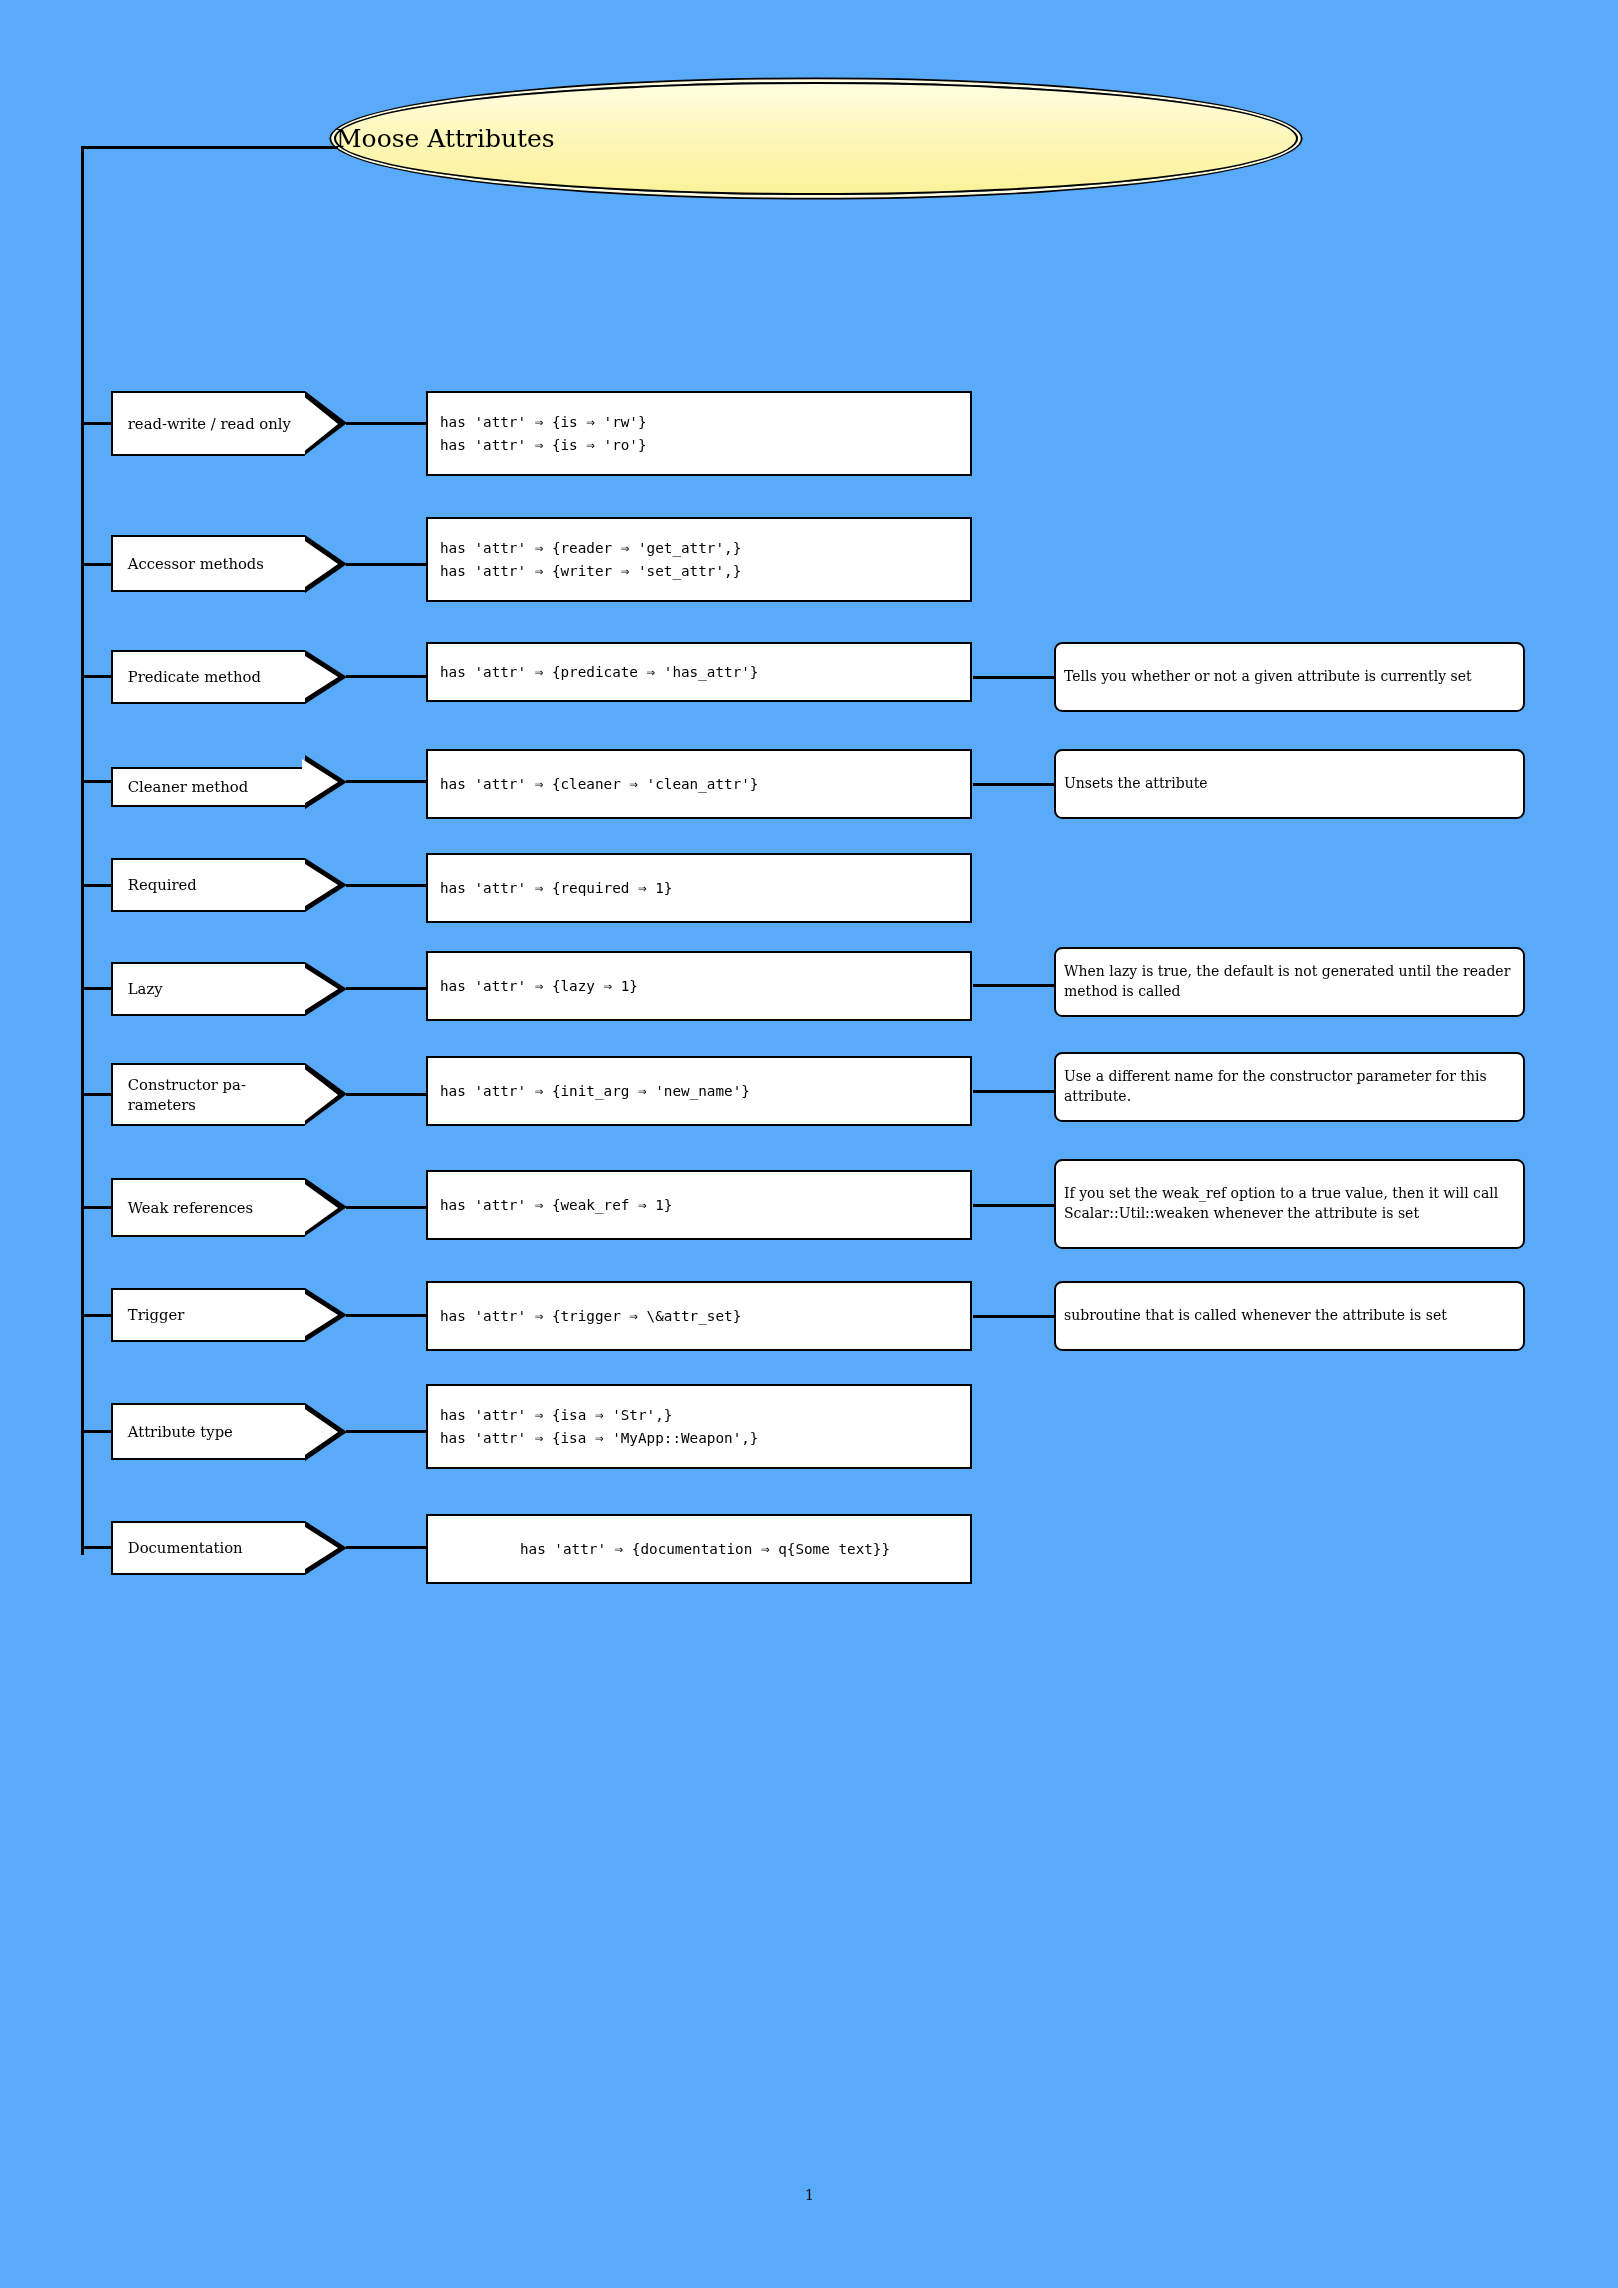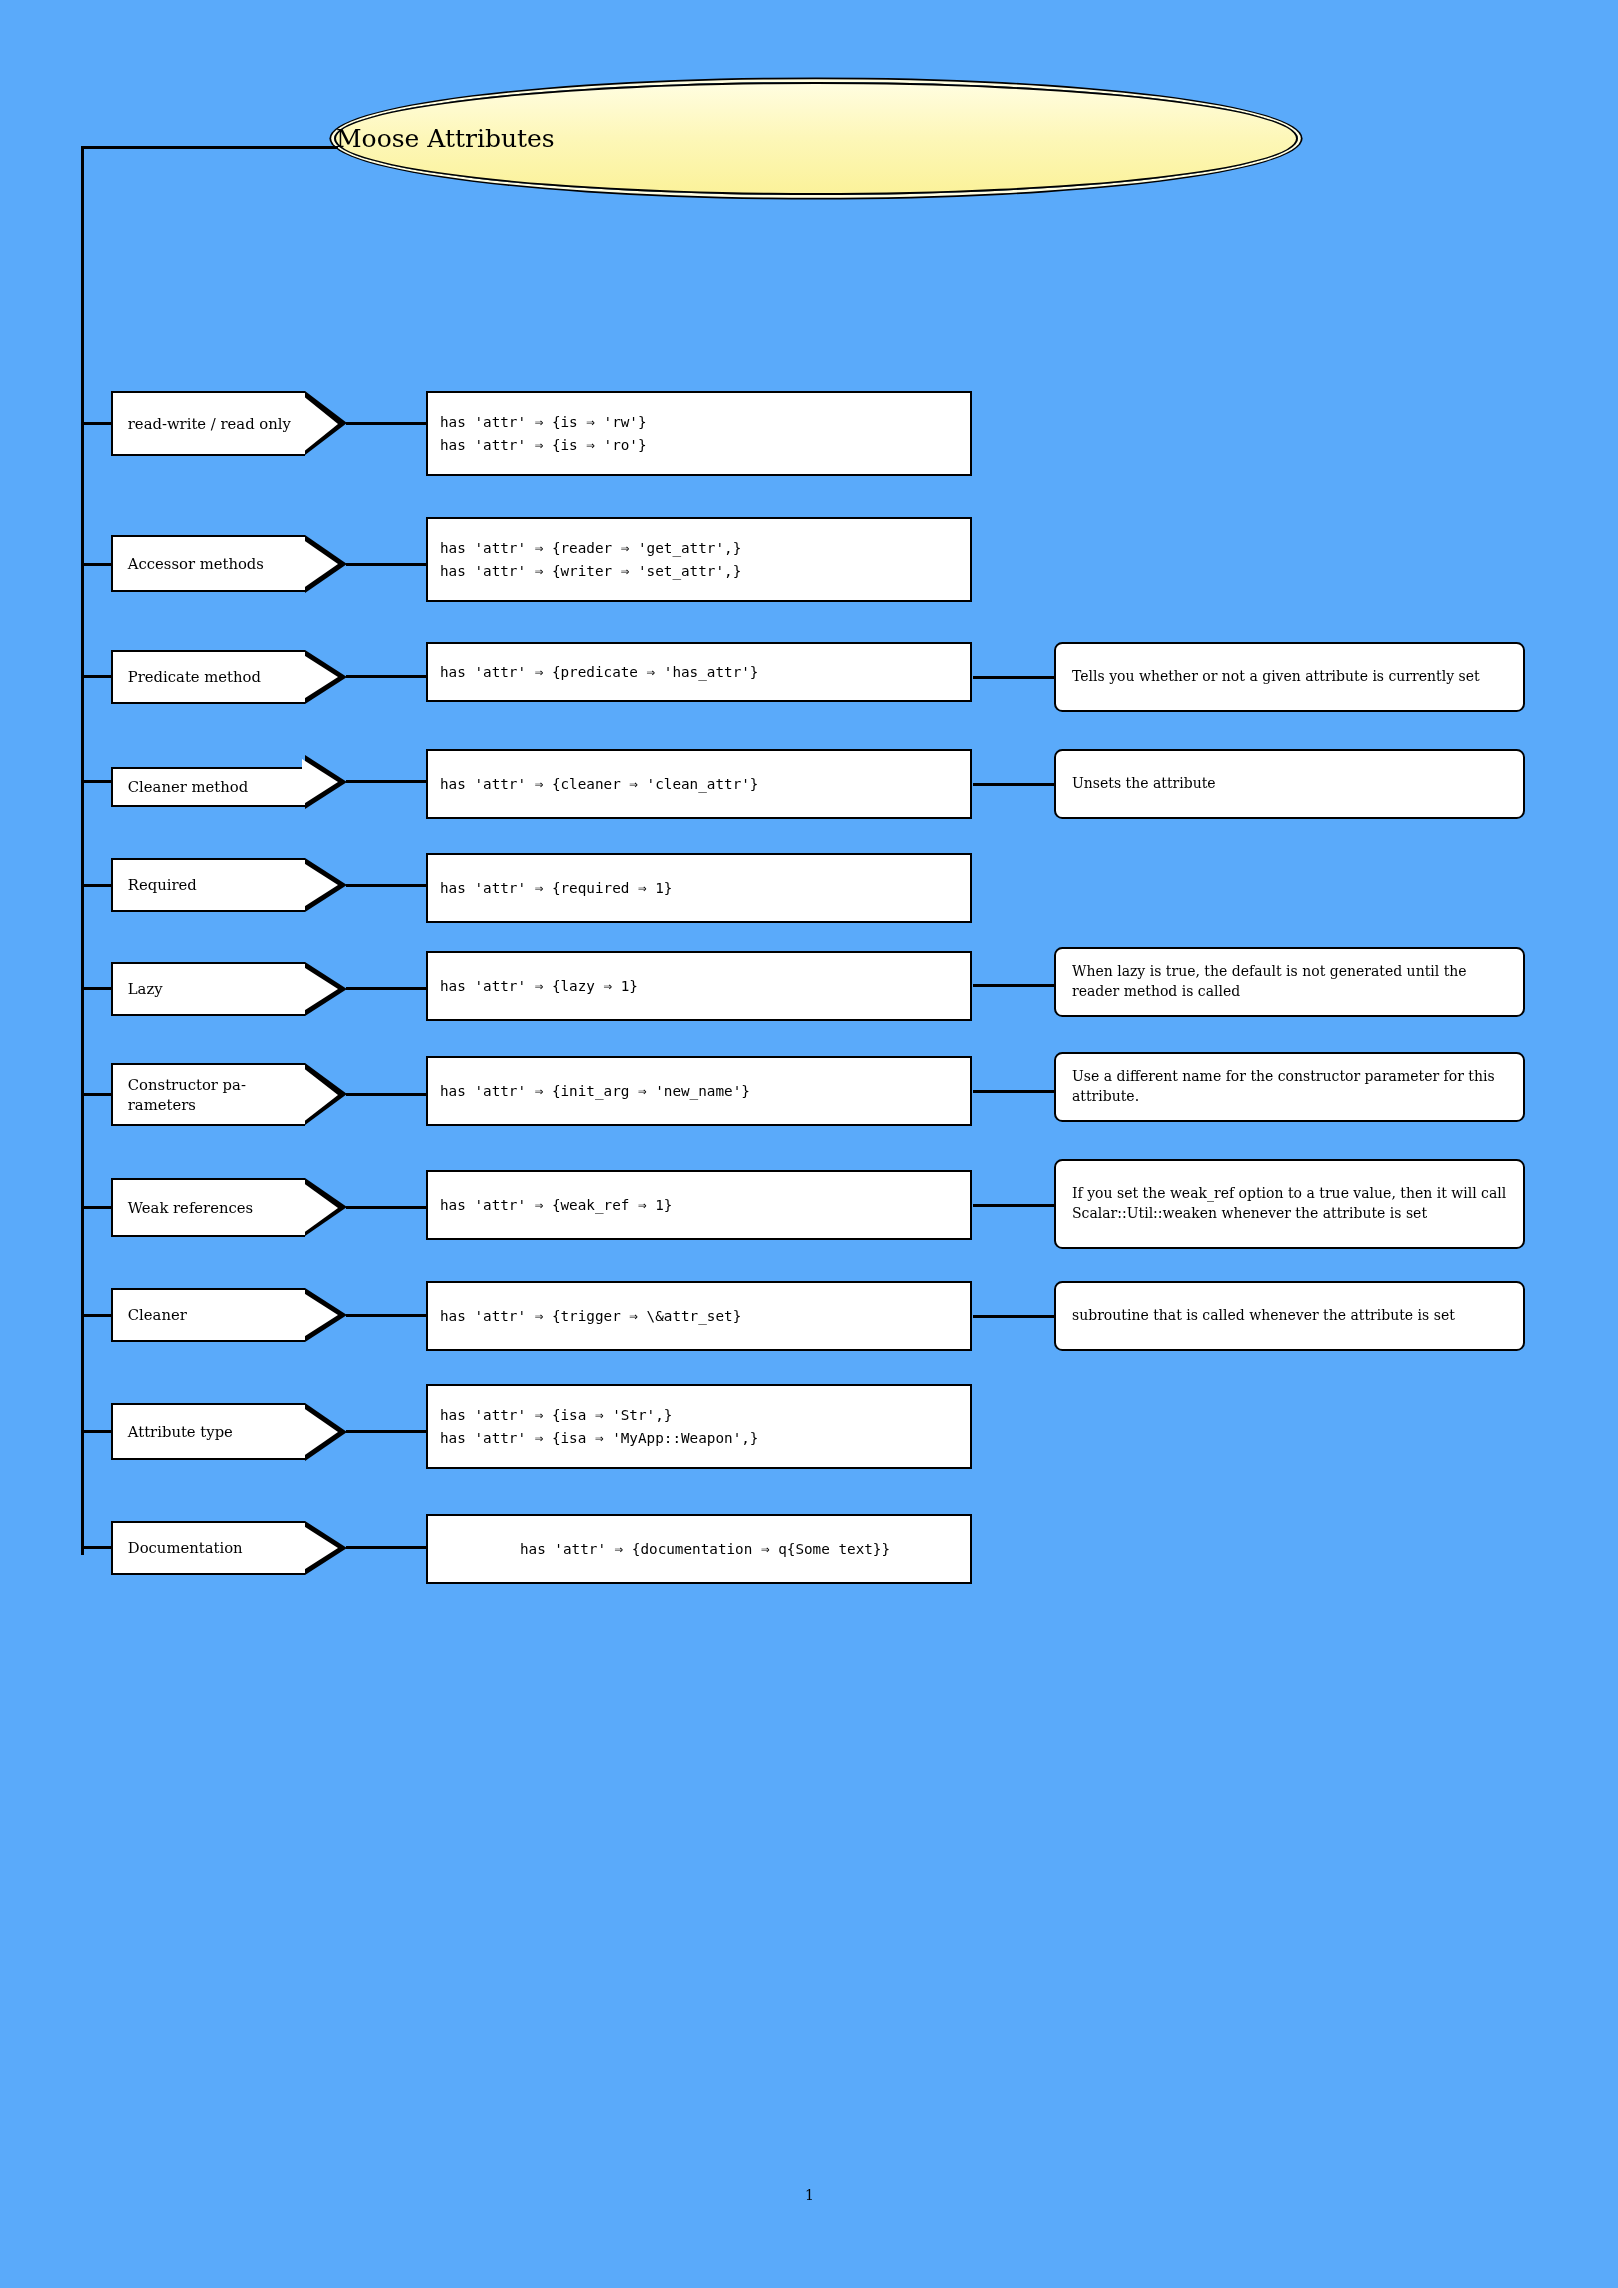--- a/index.html
+++ b/index.html
@@ -140,21 +140,21 @@
 
   
   .desc-box {
     position: absolute;
     background: #fff;
     border: 2.8px solid #000;
     border-radius: 8.3px;
     box-sizing: border-box;
     display: flex;
     align-items: center;
-    padding: 0 16px;
+    padding: 0 8px;
     font-family: "DejaVu Serif", serif;
     font-size: 14px;
     color: #000;
     line-height: 1.4;
   }
 
   
   #page-number {
     position: absolute;
     left: 0;
@@ -289,21 +289,21 @@
       <div class="link" style="left: 346px; top: 1206px; width: 80px;"></div>
       <div class="code-box" style="left: 426px; top: 1170px; width: 546px; height: 70px;"><div>has 'attr' ⇒ {weak_ref ⇒ 1}</div></div>
       <div class="link" style="left: 973px; top: 1204px; width: 81px;"></div>
       <div class="desc-box" style="left: 1054px; top: 1159px; width: 471px; height: 90px;">
         <span>If you set the weak_ref option to a true value, then it will call Scalar::Util::weaken whenever the attribute is set</span>
       </div>
     </div>
     <div class="row">
       <div class="stub" style="top: 1314px;"></div>
       <div class="label-box" style="top: 1288px; height: 54px; width: 194px;">
-        <span>Cleaner</span>
+        <span>Trigger</span>
       </div>
       <div class="label-arrow" style="left: 305px; top: 1288px;">
         <div class="outer" style="border-width: 27px 0px 27px 42px;"></div>
         <div class="inner" style="left: -2.8px; top: 3.7px; border-width: 23px 0px 23px 36px;"></div>
       </div>
       <div class="link" style="left: 346px; top: 1314px; width: 80px;"></div>
       <div class="code-box" style="left: 426px; top: 1281px; width: 546px; height: 70px;"><div>has 'attr' ⇒ {trigger ⇒ \&amp;attr_set}</div></div>
       <div class="link" style="left: 973px; top: 1315px; width: 81px;"></div>
       <div class="desc-box" style="left: 1054px; top: 1281px; width: 471px; height: 70px;">
         <span>subroutine that is called whenever the attribute is set</span>

